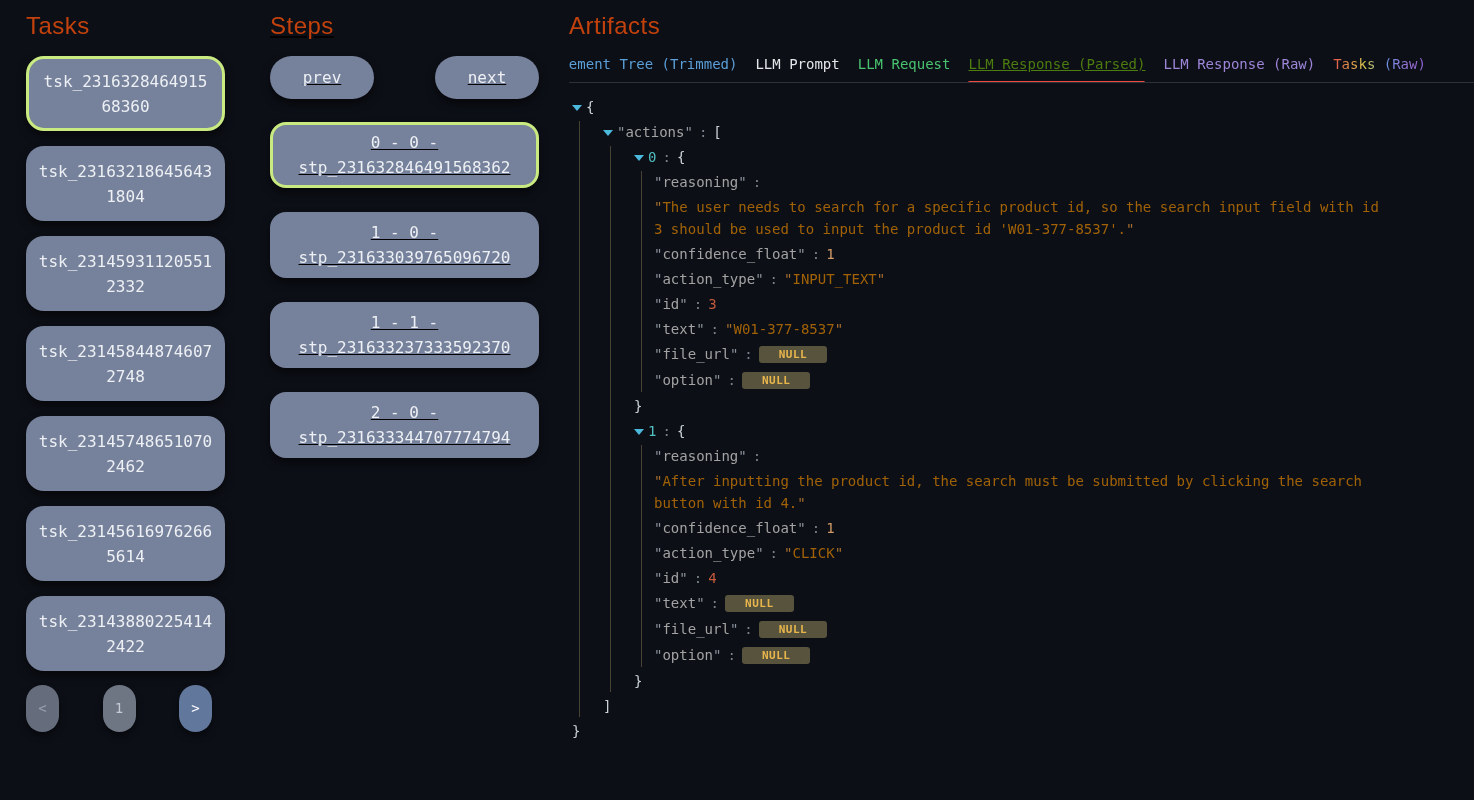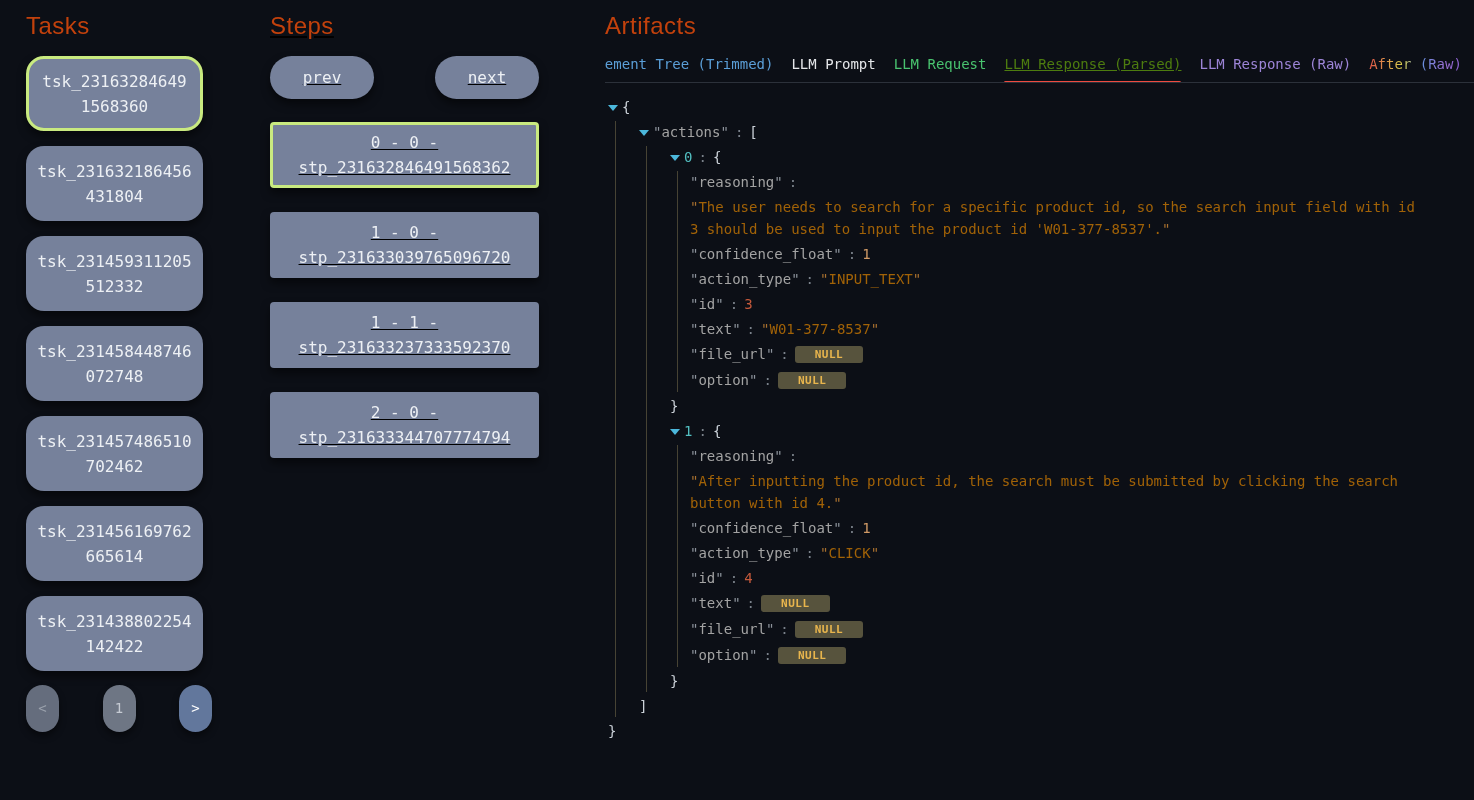--- a/index.html
+++ b/index.html
@@ -10,46 +10,46 @@
     display:flex; align-items:flex-start;
     font-family:"DejaVu Sans Mono", monospace;
   }
   h1 {
     font-family:"Liberation Sans", sans-serif;
     font-size:24px; font-weight:500; color:#c2410c;
     margin:12px 0 0 0; letter-spacing:.5px;
   }
   .col-tasks    { width:177px; margin-left:26px; flex:none; }
   .col-steps    { width:269px; margin-left:67px; flex:none;text-decoration:underline; }
-  .col-artifacts{ flex:1; min-width:0; margin-left:66px; }
+  .col-artifacts{ flex:1; min-width:0; margin-left:30px; }
 
   
   .btn {
     background:#76819b; color:#edf0f4; border:none;
     font-family:"DejaVu Sans Mono", monospace;
     font-size:16px; line-height:25px; text-align:center;
     box-shadow:0 5px 9px rgba(0,0,0,.5);
     display:flex; align-items:center; justify-content:center;
     cursor:pointer;
   }
   .btn.selected { border:3px solid #c9ea80; }
 
   .task-list { margin-top:16px; display:flex; flex-direction:column; gap:15px; }
-  .task-btn  { width:177px; height:75px; border-radius:18px; padding:10px 10px; word-break:break-all; }
+  .task-btn  { width:199px; height:75px; border-radius:18px; padding:10px 10px; word-break:break-all; }
 
   .pagination { margin-top:14px; width:186px; display:flex; justify-content:space-between; }
   .pag-btn { width:33px; height:47px; border-radius:17px; font-size:14px; box-shadow:0 4px 7px rgba(0,0,0,.45); }
   .pag-btn.disabled { background:#656d7d; color:#9aa1ac; }
   .pag-btn.page     { background:#6e7684; color:#c6cbd3; }
   .pag-btn.next     { background:#62779c; color:#ffffff; }
 
   .steps-controls { margin-top:16px; display:flex; justify-content:space-between; }
   .pill-btn { width:104px; height:43px; border-radius:22px; }
   .step-list { margin-top:23px; display:flex; flex-direction:column; gap:24px; }
-  .step-btn  { width:269px; height:66px; border-radius:4px; padding:8px 12px; overflow-wrap:break-word; flex-direction:column; }
+  .step-btn  { width:269px; height:66px; border-radius:16px; padding:8px 12px; overflow-wrap:break-word; flex-direction:column; }
   .step-btn span { display:block; width:100%; }
 
   
   .tabs {
     margin-top:15px; display:flex; gap:18px; overflow:hidden;
     border-bottom:1px solid #2c313a;
     font-size:14px; line-height:18px; padding-bottom:9px;
     white-space:nowrap;
   }
   .tab { position:relative; cursor:pointer; flex:none; }
@@ -148,21 +148,21 @@
 </div>
 
 <div class="col-artifacts">
   <h1>Artifacts</h1>
   <div class="tabs" id="tab-bar">
       <div class="tab" style="color: rgb(91, 159, 216);">Element Tree (Trimmed)</div>
       <div class="tab" style="color: rgb(228, 230, 233);">LLM Prompt</div>
       <div class="tab" style="color: rgb(73, 195, 111);">LLM Request</div>
       <div class="tab active" style="color: #4d7c0f; text-decoration: underline;">LLM Response (Parsed)</div>
       <div class="tab" style="color: rgb(157, 133, 216);">LLM Response (Raw)</div>
-      <div class="tab rainbow">After (Raw)</div>
+      <div class="tab rainbow">Tasks (Raw)</div>
     </div>
   <div class="tree" id="json-tree">
       <div class="trow"><span class="arrow-slot"><span class="tri"></span></span><span class="b">{</span></div>
       <div class="children">
         <div class="trow"><span class="arrow-slot"><span class="tri"></span></span><span class="k">actions</span><span class="colon">:</span><span class="b">[</span></div>
         <div class="children">
           <div class="trow"><span class="arrow-slot"><span class="tri"></span></span><span class="idx">0</span><span class="colon">:</span><span class="b">{</span></div>
           <div class="children leafset">
             <div class="trow"><span class="k">reasoning</span><span class="colon">:</span></div>
             <div class="trow vrow v-block"><span class="v-str">The user needs to search for a specific product id, so the search input field with id 3 should be used to input the product id 'W01-377-8537'.</span></div>

